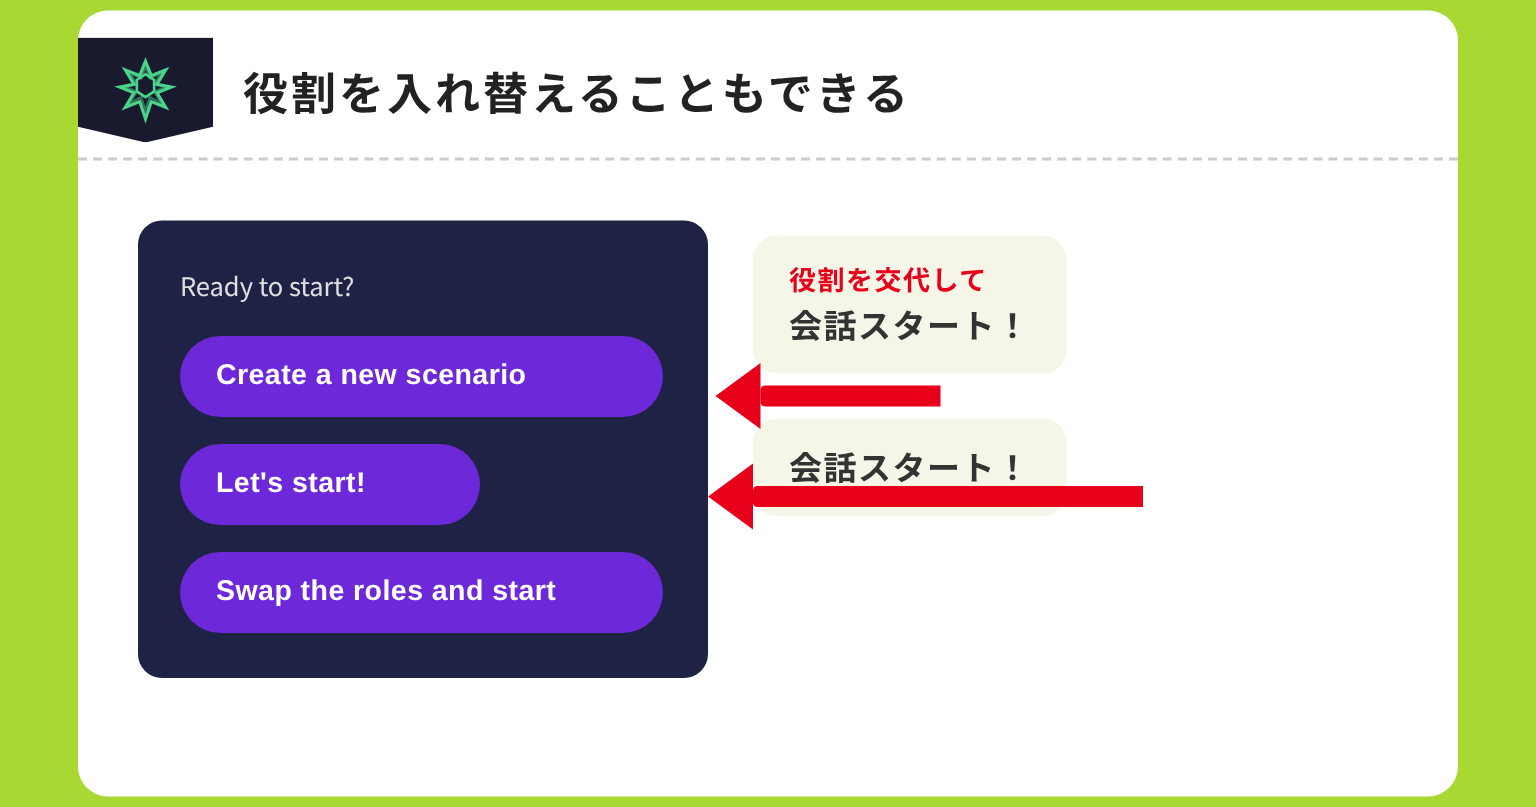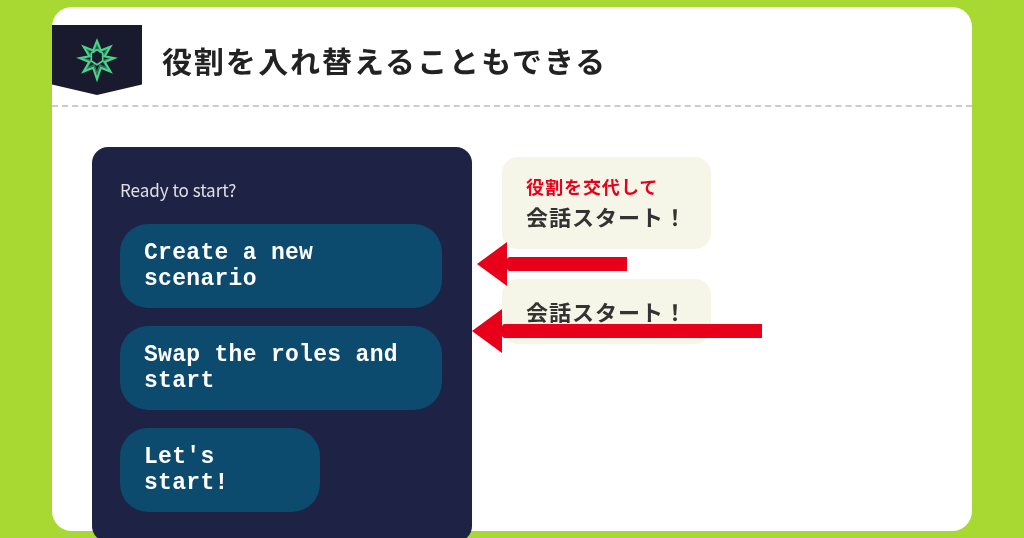--- a/index.html
+++ b/index.html
@@ -85,32 +85,31 @@
     }
 
     .ready-text {
       color: #e0e0e0;
       font-size: 17px;
       font-weight: 400;
       margin-bottom: 4px;
     }
 
     .btn-blue {
-      background: #0c4a6e;
+      background: #6d28d9;
       color: white;
       border: none;
       border-radius: 28px;
       padding: 16px 24px;
-      font-size: 23px;
+      font-size: 19px;
       font-weight: 600;
       text-align: left;
       cursor: pointer;
       width: 100%;
       letter-spacing: 0.3px;
-      font-family: Liberation Mono, monospace;
     }
 
     
     .annotations {
       display: flex;
       flex-direction: column;
       gap: 30px;
       flex: 1;
       align-items: flex-start;
       padding-top: 10px;
@@ -198,22 +197,22 @@
       </div>
     </div>
     <h1 class="header-title">役割を入れ替えることもできる</h1>
   </div>
 
   <div class="card-body">
 
     <div class="app-panel">
       <div class="ready-text">Ready to start?</div>
       <button class="btn-blue">Create a new scenario</button>
+      <button class="btn-blue" style="width:auto; max-width:200px;">Let's start!</button>
       <button class="btn-blue" style="position:relative;">Swap the roles and start</button>
-      <button class="btn-blue" style="width:auto; max-width:200px;">Let's start!</button>
 
       <div class="arrow-swap">
         <div class="red-arrow">
           <div class="arrow-head"></div>
           <div class="arrow-line" style="width:120px;"></div>
         </div>
       </div>
 
       <div class="arrow-lets">
         <div class="red-arrow">

